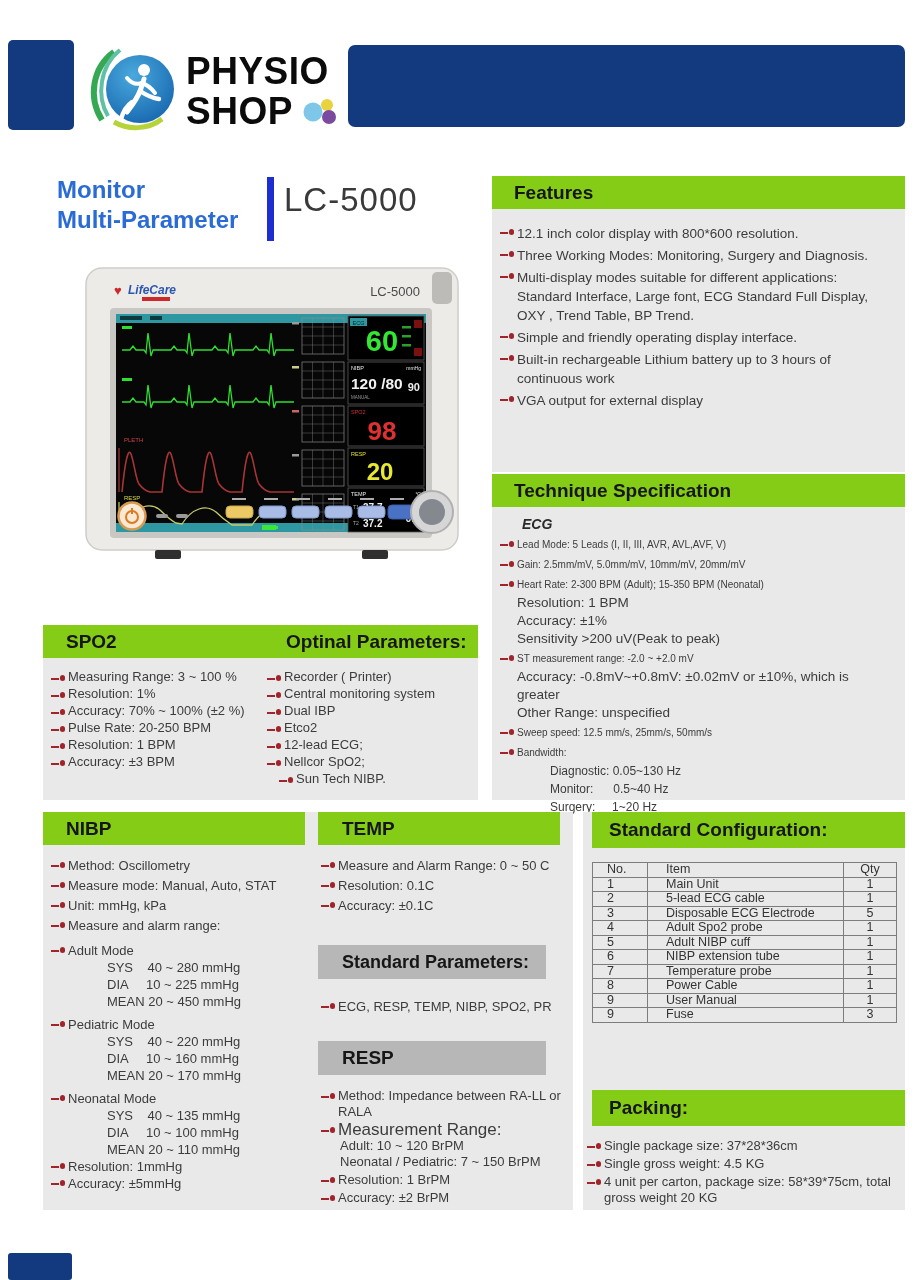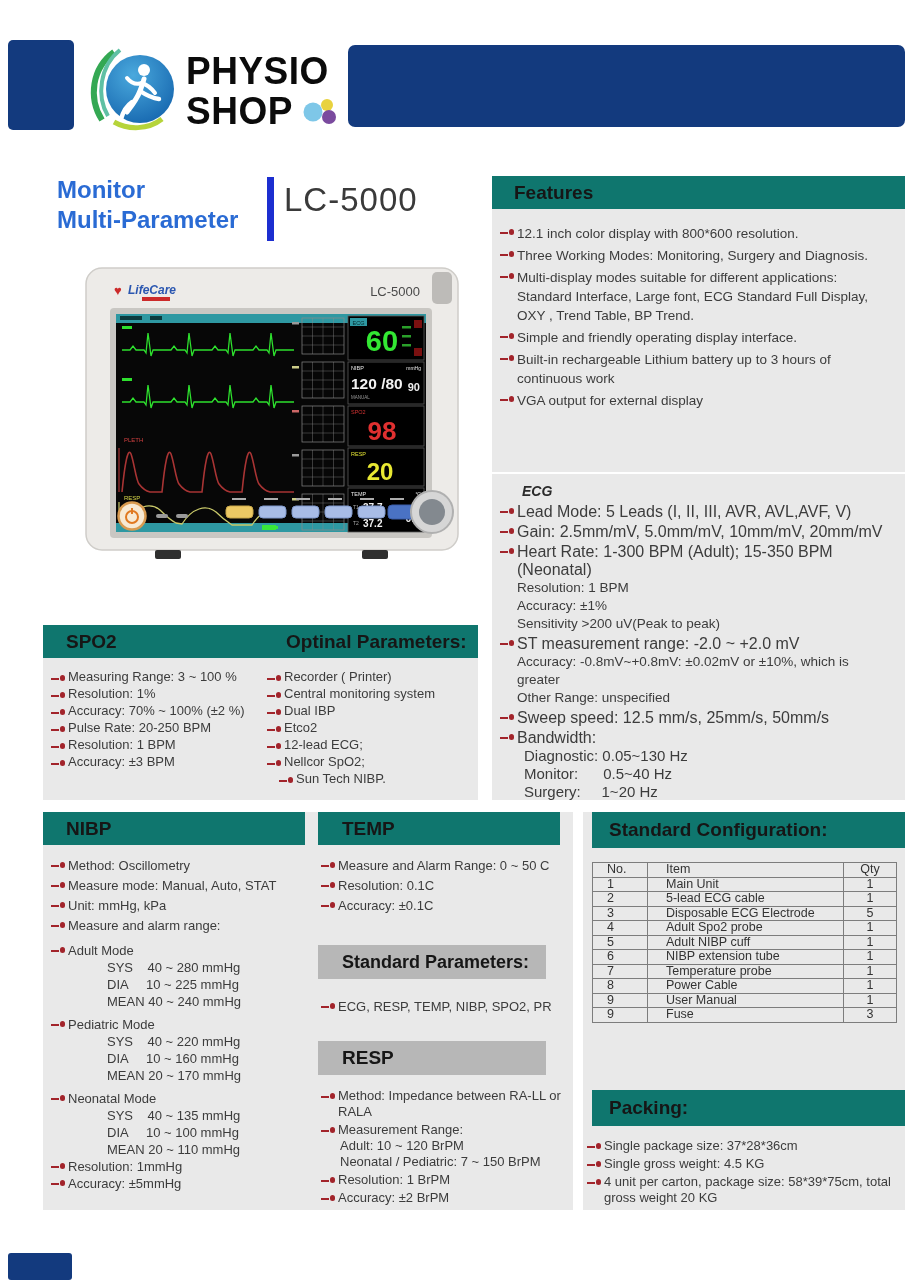--- a/index.html
+++ b/index.html
@@ -2,32 +2,32 @@
 <html><head>
 <meta charset="utf-8">
 <style>
   *{margin:0;padding:0;box-sizing:border-box}
   html,body{background:#fff}
   #page{position:relative;width:915px;height:1280px;background:#ffffff;
         font-family:"Liberation Sans",sans-serif;color:#3c3c3c;overflow:hidden}
   .abs{position:absolute}
   .navy{background:#133a7e}
   .panel{background:#e9e9e9}
-  .phead{background:#0f766e;color:#161616;font-weight:bold;font-size:19px;
+  .phead{background:#84cc16;color:#161616;font-weight:bold;font-size:19px;
          display:flex;align-items:center;font-family:"Liberation Sans",sans-serif}
   .line{display:flex;align-items:flex-start}
   .blt{flex:none;width:15px;height:9px;position:relative;margin-top:4px;margin-right:2px}
   .blt::before{content:"";position:absolute;left:0;top:3.5px;width:8px;border-top:2px solid #a2242b}
   .blt::after{content:"";position:absolute;left:8.5px;top:1px;width:5.5px;height:5.5px;border-radius:50%;background:#a2242b}
   .f-line{font-size:13.5px;line-height:19px;margin-bottom:3px}
-  .t-line{font-size:16px;line-height:18px;margin-bottom:2px}
+  .t-line{font-size:10px;line-height:18px;margin-bottom:2px}
   .s-line{font-size:13px;line-height:14px;margin-bottom:3px}
   .n-line{font-size:13px;line-height:17px;margin-bottom:3px}
   .sub{margin-left:17px;font-size:13.5px;line-height:18px}
-  .sub2{margin-left:24px;font-size:15px;line-height:18px;white-space:pre}
+  .sub2{margin-left:50px;font-size:12px;line-height:18px;white-space:pre}
   .mode-line{margin-left:56px;font-size:13px;line-height:17px;white-space:pre}
   .rsub{margin-left:19px;font-size:13px;line-height:16px}
   table.cfg{border-collapse:collapse;width:100%;table-layout:fixed}
   .cfg td{border:1px solid #7d7d7d;font-size:12.5px;color:#333;height:14.5px;
           line-height:13px;padding:0 0 0 14px;overflow:hidden;white-space:nowrap}
   .cfg td.item{padding-left:18px}
   .cfg td.qty{padding:0;text-align:center}
   svg text{font-family:"Liberation Sans",sans-serif}
   .brand{font-weight:800;color:#0b0b0b;font-size:37px;line-height:36px;letter-spacing:0.5px;transform:scaleY(1.06);transform-origin:left top}
 </style>
@@ -242,33 +242,36 @@
           <span>Built-in rechargeable Lithium battery up to 3 hours of continuous work</span>
         </div>
       <div class="line f-line">
           <span class="blt"></span>
           <span>VGA output for external display</span>
         </div>
     </div>
   </div>
 
   <div class="abs panel" style="left:492px;top:474px;width:413px;height:326px">
+    <div class="phead" style="height:33px;padding-left:22px">
+      <span>Technique Specification</span>
+    </div>
     <div style="padding:9px 10px 0 8px">
       <div style="margin-left:22px;font-size:14px;font-weight:bold;font-style:italic;color:#2a2a2a;margin-bottom:4px">ECG</div>
       <div class="line t-line">
           <span class="blt"></span>
           <span>Lead Mode: 5 Leads (I, II, III, AVR, AVL,AVF, V)</span>
         </div>
       <div class="line t-line">
           <span class="blt"></span>
           <span>Gain: 2.5mm/mV, 5.0mm/mV, 10mm/mV, 20mm/mV</span>
         </div>
       <div class="line t-line" style="margin-bottom:0">
           <span class="blt"></span>
-          <span>Heart Rate: 1-300 BPM (Adult); 15-350 BPM (Neonatal)</span>
+          <span>Heart Rate: 2-300 BPM (Adult); 15-350 BPM (Neonatal)</span>
         </div>
       <div class="sub">Resolution: 1 BPM</div>
       <div class="sub">Accuracy: ±1%</div>
       <div class="sub" style="margin-bottom:2px">Sensitivity &gt;200 uV(Peak to peak)</div>
       <div class="line t-line" style="margin-bottom:0">
           <span class="blt"></span>
           <span>ST measurement range: -2.0 ~ +2.0 mV</span>
         </div>
       <div class="sub">Accuracy: -0.8mV~+0.8mV: ±0.02mV or ±10%, which is greater</div>
       <div class="sub" style="margin-bottom:2px">Other Range: unspecified</div>
@@ -374,21 +377,21 @@
           <span class="blt"></span>
           <span>Measure and alarm range:</span>
         </div>
       <div style="height:5px"></div>
       <div class="line n-line" style="margin-bottom:0">
           <span class="blt"></span>
           <span>Adult Mode</span>
         </div>
       <div class="mode-line">SYS    40 ~ 280 mmHg</div>
       <div class="mode-line">DIA     10 ~ 225 mmHg</div>
-      <div class="mode-line" style="margin-bottom:6px">MEAN 40 ~ 240 mmHg</div>
+      <div class="mode-line" style="margin-bottom:6px">MEAN 20 ~ 450 mmHg</div>
       <div class="line n-line" style="margin-bottom:0">
           <span class="blt"></span>
           <span>Pediatric Mode</span>
         </div>
       <div class="mode-line">SYS    40 ~ 220 mmHg</div>
       <div class="mode-line">DIA     10 ~ 160 mmHg</div>
       <div class="mode-line" style="margin-bottom:6px">MEAN 20 ~ 170 mmHg</div>
       <div class="line n-line" style="margin-bottom:0">
           <span class="blt"></span>
           <span>Neonatal Mode</span>
@@ -430,21 +433,21 @@
         </div>
     </div>
     <div class="abs phead" style="left:275px;top:229px;width:228px;height:34px;padding-left:24px;background:#b7b7b7">
       <span>RESP</span>
     </div>
     <div class="abs" style="left:278px;top:276px;width:252px">
       <div class="line" style="font-size:13px;line-height:16px;margin-bottom:2px">
           <span class="blt"></span>
           <span>Method: Impedance between RA-LL or RALA</span>
         </div>
-      <div class="line" style="font-size:13px;line-height:16px;margin-bottom:0">
+      <div class="line" style="font-size:17px;line-height:16px;margin-bottom:0">
           <span class="blt"></span>
           <span>Measurement Range:</span>
         </div>
       <div class="rsub">Adult: 10 ~ 120 BrPM</div>
       <div class="rsub" style="margin-bottom:2px">Neonatal / Pediatric: 7 ~ 150 BrPM</div>
       <div class="line" style="font-size:13px;line-height:16px;margin-bottom:2px">
           <span class="blt"></span>
           <span>Resolution: 1 BrPM</span>
         </div>
       <div class="line" style="font-size:13px;line-height:16px">

